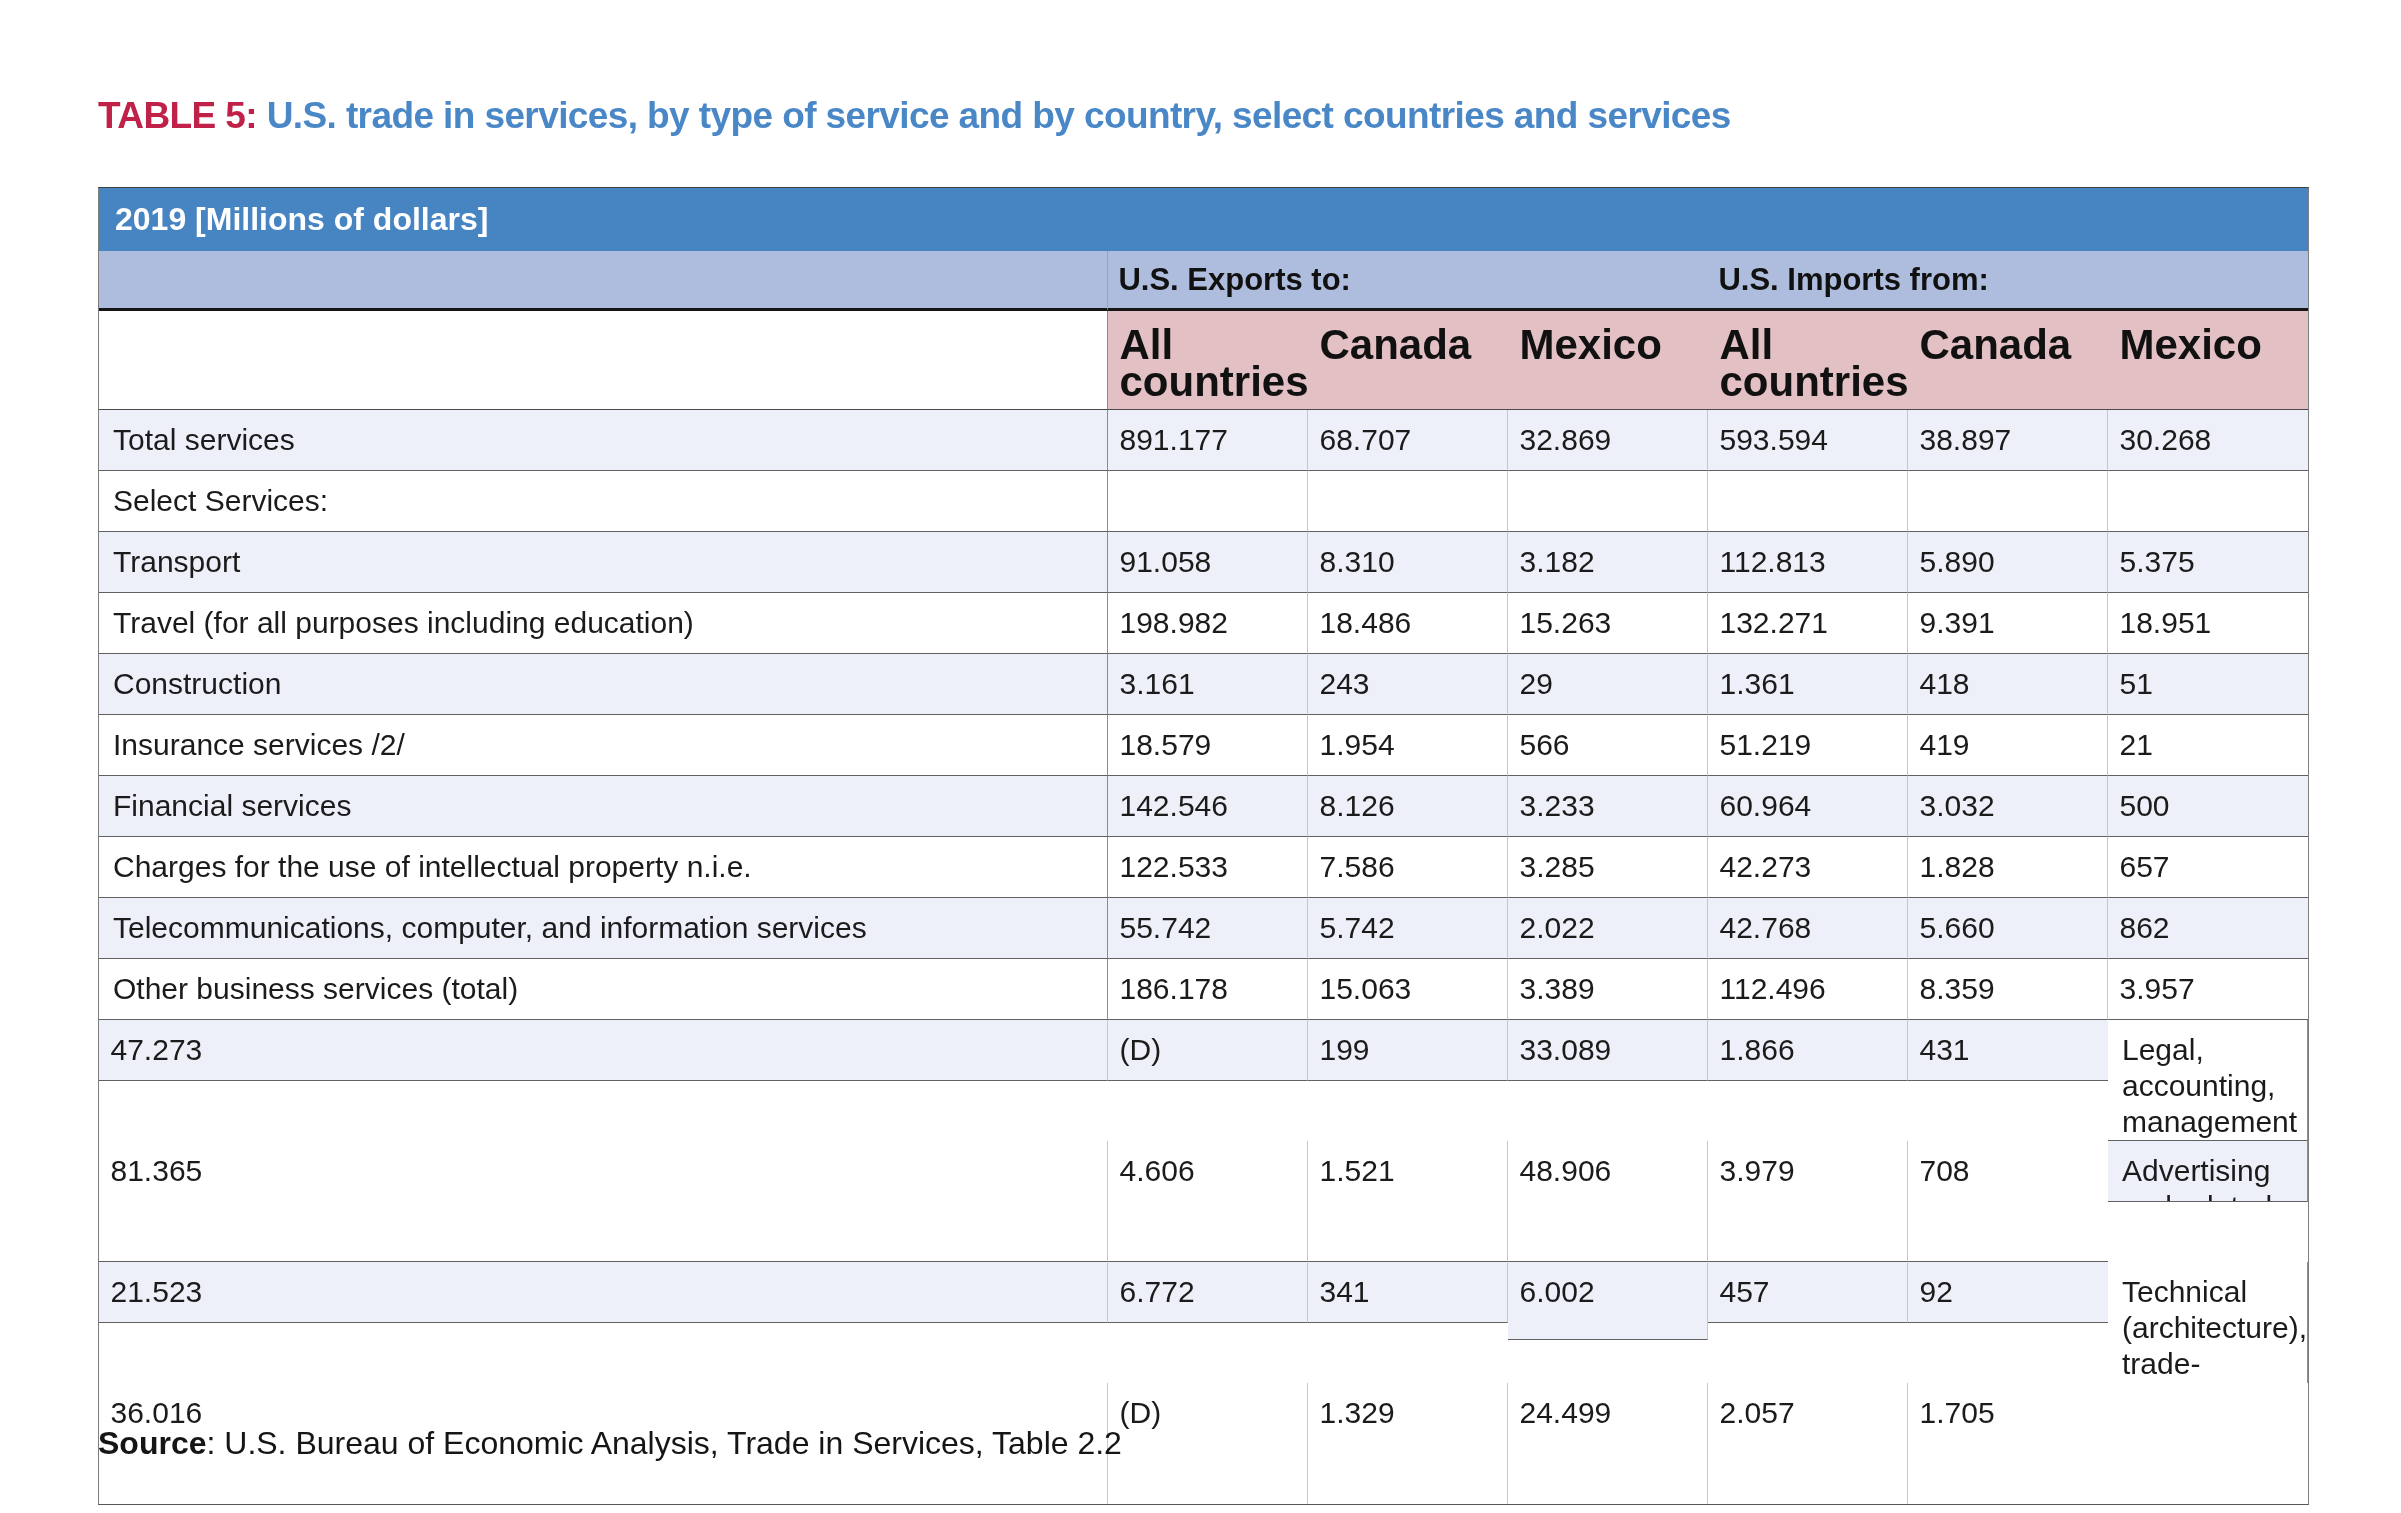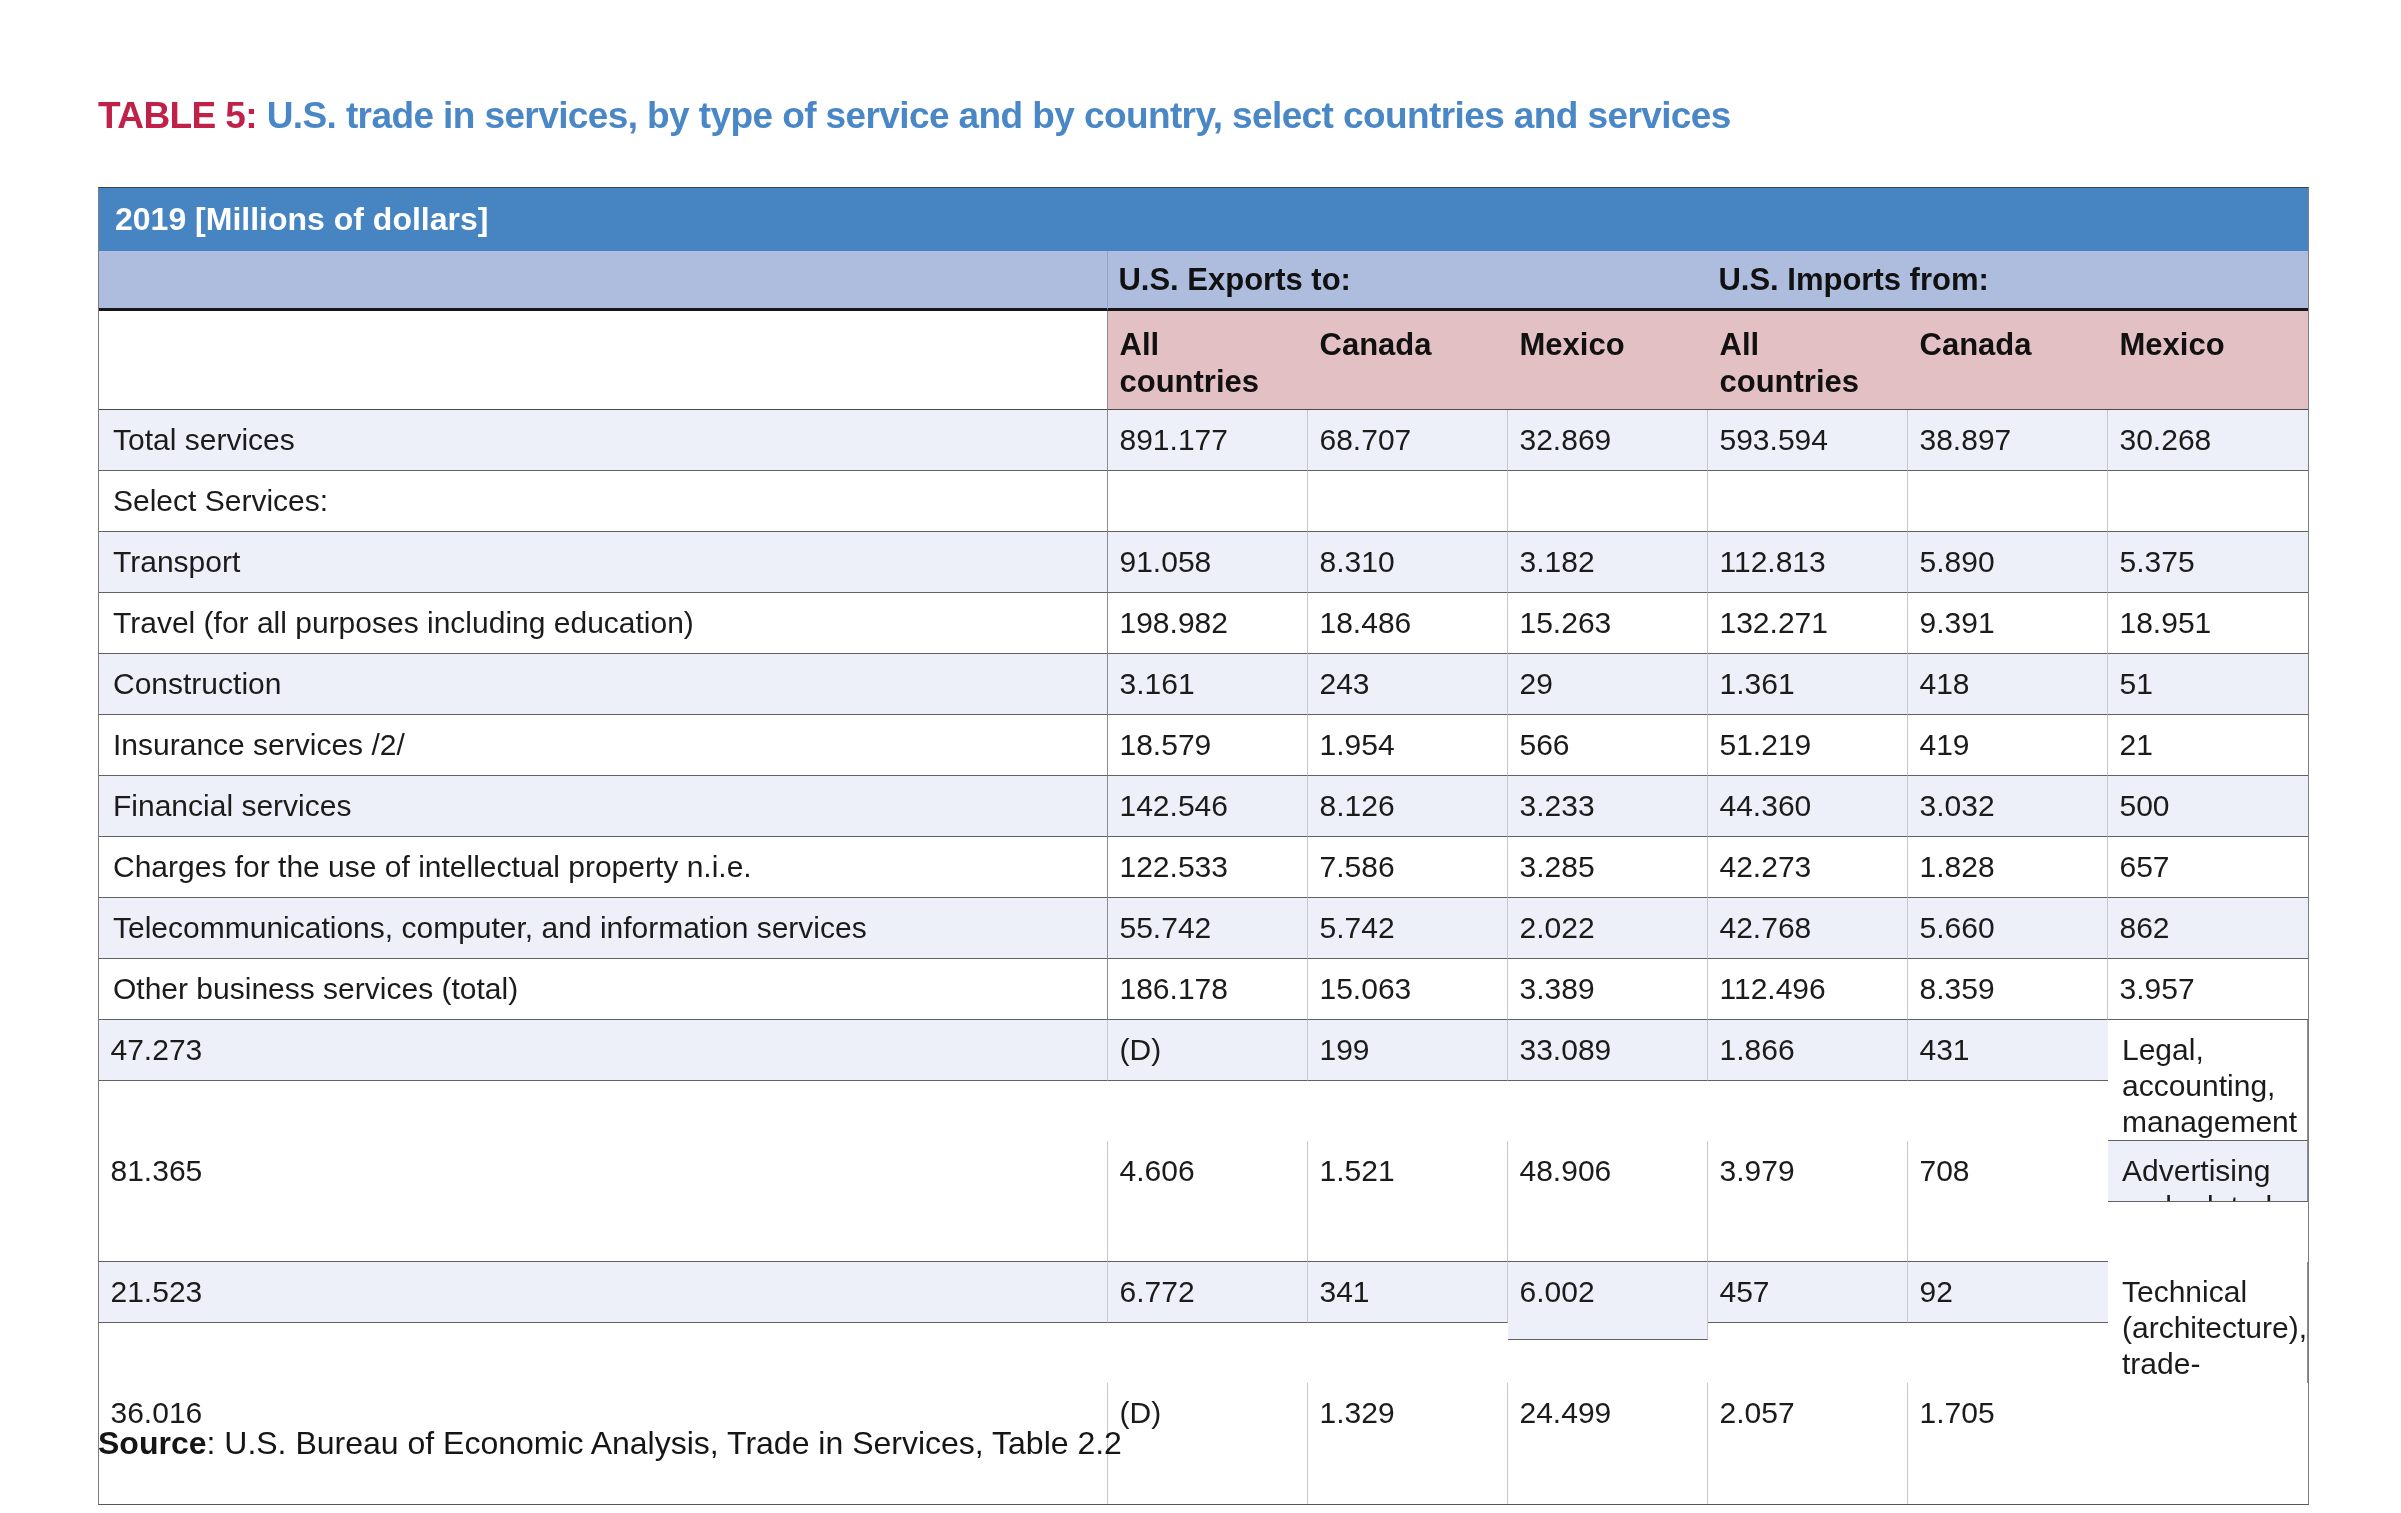--- a/index.html
+++ b/index.html
@@ -41,21 +41,21 @@
   }
   
   .lav{background:var(--band_lavender);height:60px;border-bottom:3.5px solid #161616;}
   .lav-label{grid-column:1/2;border-right:1.2px solid #97a2c2;}
   .lav-exports{grid-column:2/5;}
   .lav-imports{grid-column:5/8;}
   .lav-text{font-size:31px;font-weight:bold;line-height:58px;padding-left:10.4px;color:#111;}
   
   .pinkrow{height:99px;border-bottom:1.7px solid #4a4a4a;}
   .pink-spacer{background:#ffffff;border-right:1.2px solid #8c8c8c;}
-  .pink{background:var(--band_pink);font-size:31px;font-weight:bold;line-height:37px;
+  .pink{background:var(--band_pink);font-size:42px;font-weight:bold;line-height:37px;
         padding:15px 10.4px 0 11.5px;color:#111;}
   
   .lab{
     background:#fff;border-right:1.2px solid #8c8c8c;border-bottom:1.2px solid #616161;
     font-size:30px;line-height:36px;padding:11.5px 17.3px 0 14px;
   }
   .val{
     background:#fff;border-right:1.2px solid #c3c7cf;border-bottom:1.2px solid #616161;
     font-size:30px;line-height:36px;padding:11.5px 5.8px 0 11.5px;white-space:nowrap;
   }
@@ -135,21 +135,21 @@
     <div class="cell val" style="height: 61px;">18.579</div>
     <div class="cell val" style="height: 61px;">1.954</div>
     <div class="cell val" style="height: 61px;">566</div>
     <div class="cell val" style="height: 61px;">51.219</div>
     <div class="cell val" style="height: 61px;">419</div>
     <div class="cell val lastcol" style="height: 61px;">21</div>
     <div class="cell lab rowalt" style="height: 61px;">Financial services</div>
     <div class="cell val rowalt" style="height: 61px;">142.546</div>
     <div class="cell val rowalt" style="height: 61px;">8.126</div>
     <div class="cell val rowalt" style="height: 61px;">3.233</div>
-    <div class="cell val rowalt" style="height: 61px;">44.360</div>
+    <div class="cell val rowalt" style="height: 61px;">60.964</div>
     <div class="cell val rowalt" style="height: 61px;">3.032</div>
     <div class="cell val rowalt lastcol" style="height: 61px;">500</div>
     <div class="cell lab" style="height: 61px;">Charges for the use of intellectual property n.i.e.</div>
     <div class="cell val" style="height: 61px;">122.533</div>
     <div class="cell val" style="height: 61px;">7.586</div>
     <div class="cell val" style="height: 61px;">3.285</div>
     <div class="cell val" style="height: 61px;">42.273</div>
     <div class="cell val" style="height: 61px;">1.828</div>
     <div class="cell val lastcol" style="height: 61px;">657</div>
     <div class="cell lab rowalt" style="height: 61px;">Telecommunications, computer, and information services</div>

